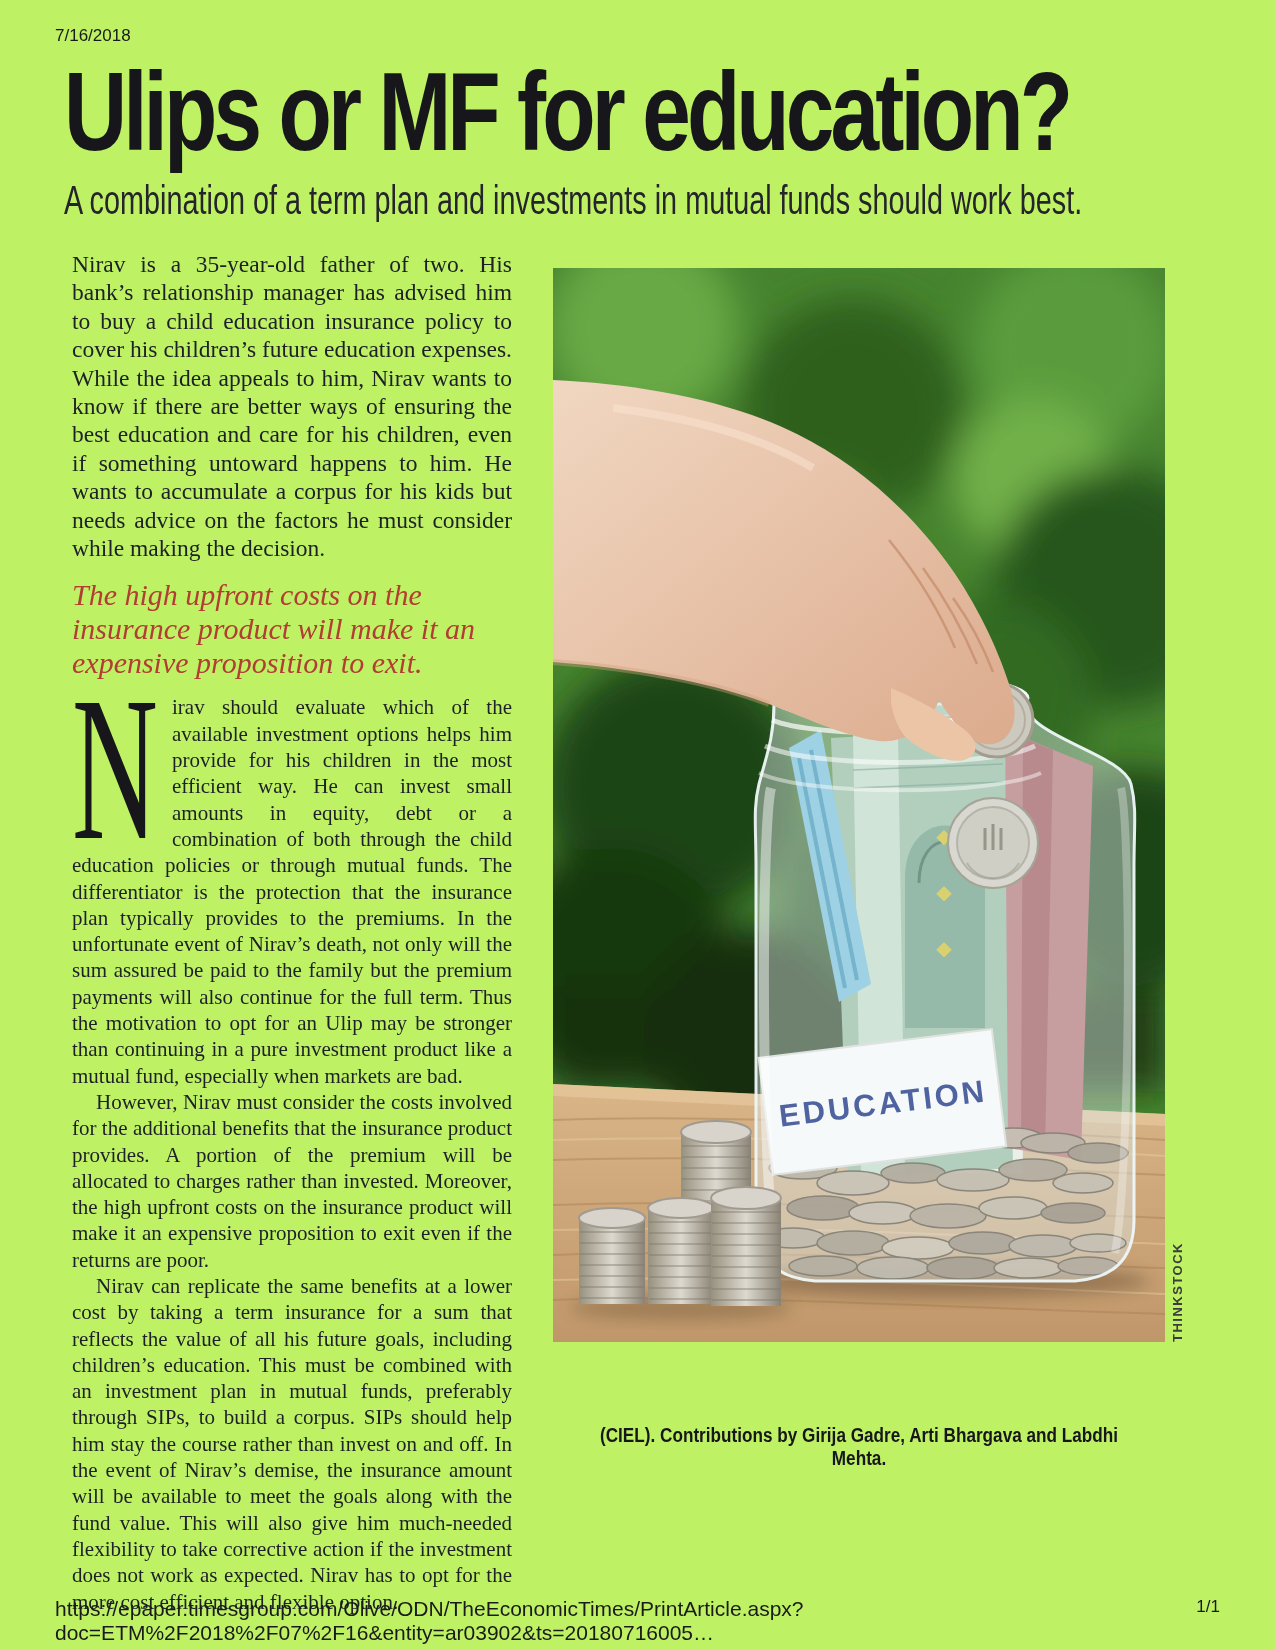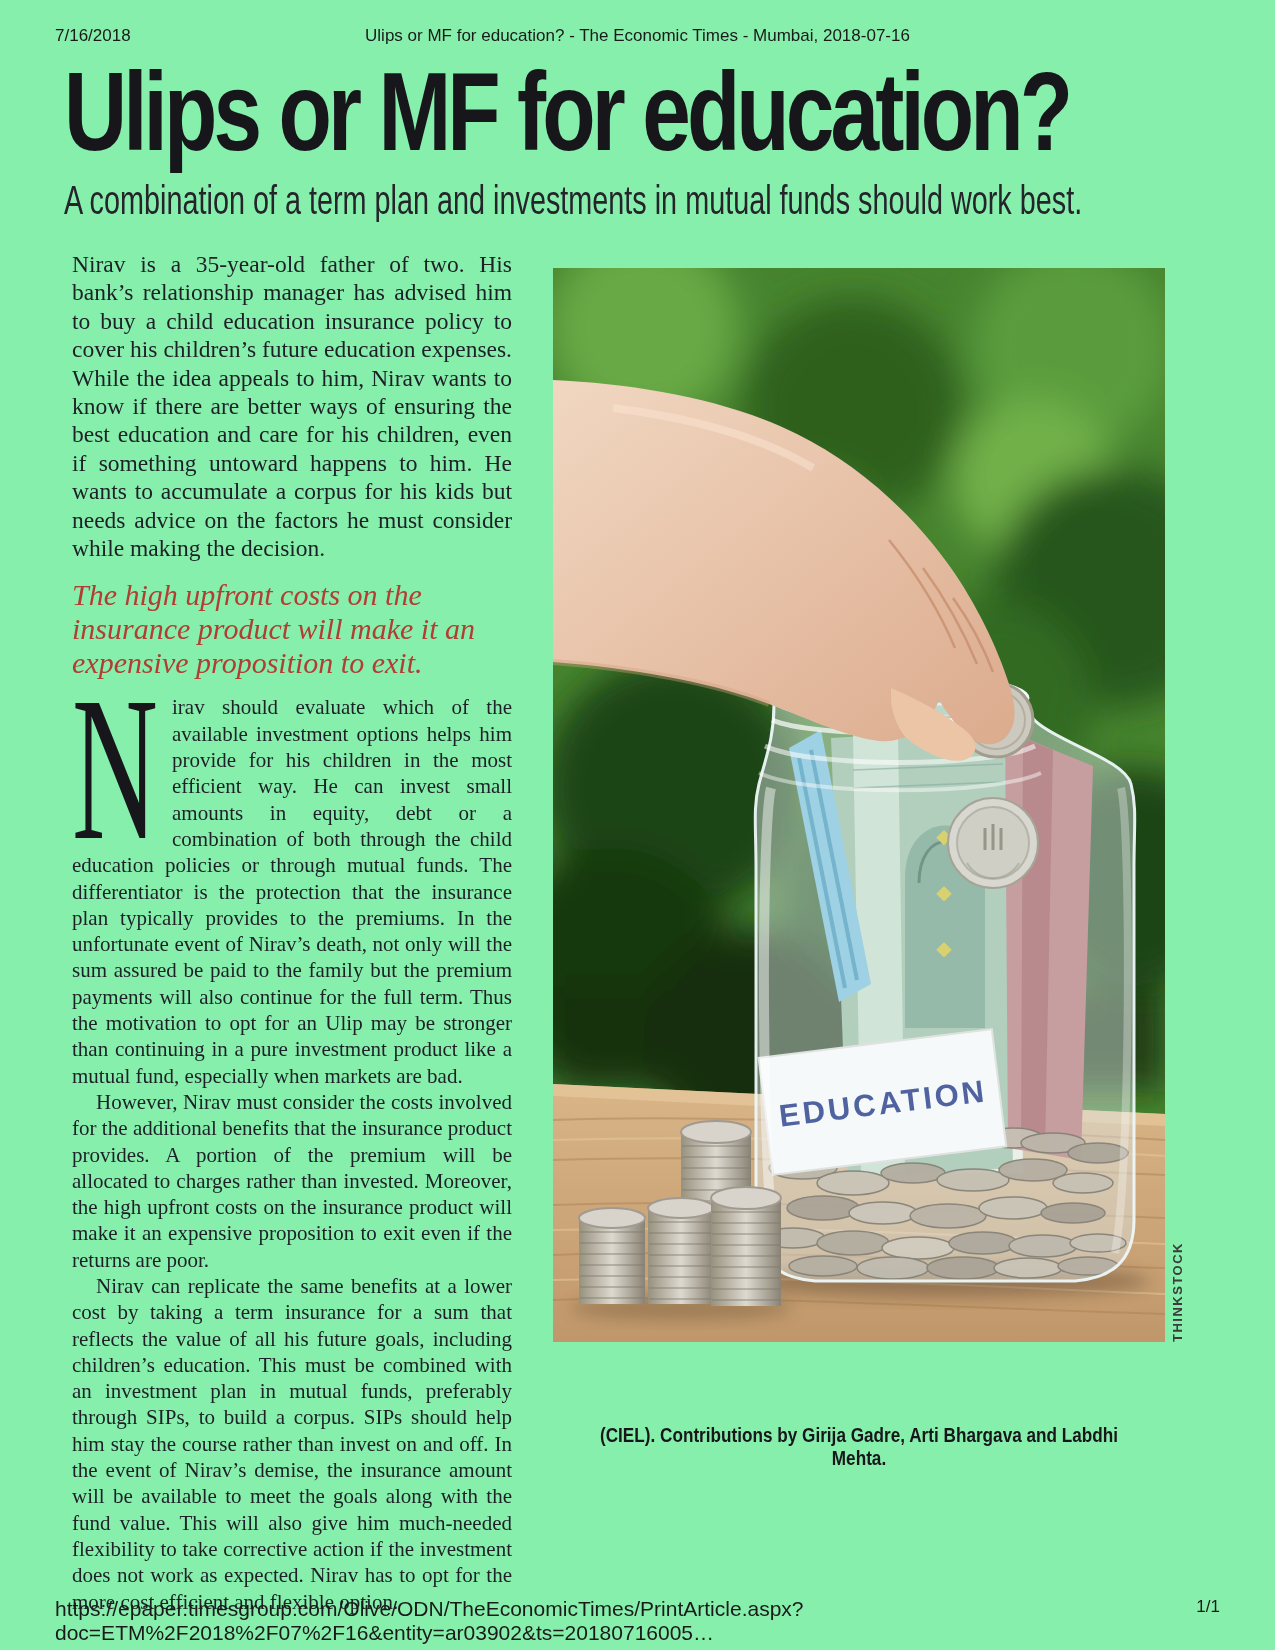--- a/index.html
+++ b/index.html
@@ -1,17 +1,17 @@
 <!DOCTYPE html>
 <html><head>
 <meta charset="utf-8">
 <style>
   html,body { margin:0; padding:0; background:#ffffff; }
   .page {
-    position:relative; width:1275px; height:1650px; background:#86efac;
+    position:relative; width:1275px; height:1650px; background:#bef264;
     overflow:hidden; font-family:"Liberation Sans", sans-serif; color:#1a1a1a;
   }
   
   .ph-date { position:absolute; top:26px; left:55px; font-size:17px; }
   .ph-title { position:absolute; top:26px; left:0; width:100%; text-align:center; font-size:17px; }
   .pf-url { position:absolute; top:1597px; left:55px; font-size:21px; }
   .pf-page { position:absolute; top:1597px; right:55px; font-size:17px; }
 
   
   .headline { position:absolute; top:56px; left:64px; white-space:nowrap; }
@@ -63,21 +63,20 @@
     display:inline-block; transform:scaleX(0.88); transform-origin:center;
     font-weight:bold; font-size:19.5px;
   }
 </style>
 </head>
 <body>
 
 <div class="page">
 
   <div class="ph-date">7/16/2018</div>
-  <div class="ph-title">Ulips or MF for education? - The Economic Times - Mumbai, 2018-07-16</div>
 
   <div class="headline">
     <span>Ulips or MF for education?</span>
   </div>
   <div class="subheadline">
     <span>A combination of a term plan and investments in mutual funds should work best.</span>
   </div>
 
   <div class="body-col">
     <p class="p1">Nirav is a 35-year-old father of two. His bank’s relationship manager has advised him to buy a child education insurance policy to cover his children’s future education expenses. While the idea appeals to him, Nirav wants to know if there are better ways of ensuring the best education and care for his children, even if something untoward happens to him. He wants to accumulate a corpus for his kids but needs advice on the factors he must consider while making the decision.</p>

